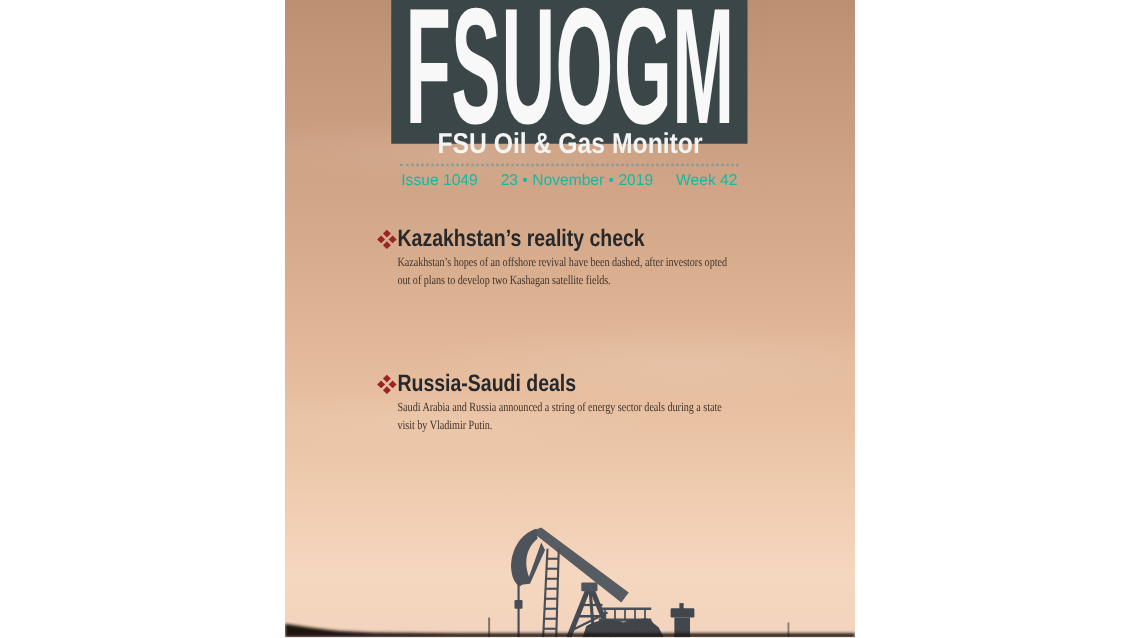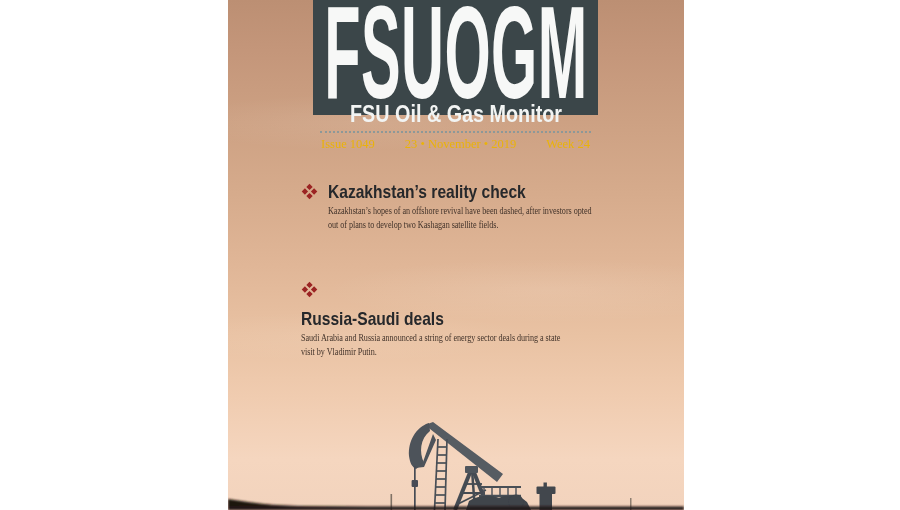--- a/index.html
+++ b/index.html
@@ -38,26 +38,26 @@
     transform:translateX(-50%) scaleX(.86);transform-origin:center top;
     color:#f2f4f3;
   }
   .m-rule{
     position:absolute;left:7px;right:7px;top:131px;height:0;
     border-top:2px dotted #8d9898;
   }
   .m-info{
     position:absolute;left:8px;right:8px;top:136px;
     display:flex;justify-content:space-between;align-items:baseline;
-    font-size:12.5px;line-height:16px;color:#eab308;font-family:Liberation Serif, serif;
+    font-size:12.5px;line-height:16px;color:#14b8a6;
   }
   
-  .toc-item{position:absolute;left:73px;right:50px;display:flex;gap:10px;}
+  .toc-item{position:absolute;left:73px;right:50px;display:flex;}
   .toc-item.i1{top:181px;} .toc-item.i2{top:239px;}
-  .toc-item.i3{top:279px;flex-direction:column;} .toc-item.i4{top:354px;}
+  .toc-item.i3{top:297px;} .toc-item.i4{top:354px;}
   .bullet{width:17px;height:17px;flex:0 0 auto;margin-top:2px;}
   .bullet svg{display:block;width:17px;height:17px;fill:#9b2423;}
   .headline{
     margin:0;font-size:19px;line-height:21px;font-weight:bold;color:#26282b;
     white-space:nowrap;transform:scaleX(.82);transform-origin:left center;
     letter-spacing:0;
   }
   .summary{
     margin:2px 0 0 0;font-family:"Liberation Serif",serif;
     font-size:10px;line-height:13.5px;color:#42332a;
@@ -73,21 +73,21 @@
 
 <div class="page">
 
   <div class="masthead">
     <h1 class="m-title">FSUOGM</h1>
     <h2 class="m-subtitle">FSU Oil &amp; Gas Monitor</h2>
     <div class="m-rule"></div>
     <div class="m-info">
       <span>Issue 1049</span>
       <span>23 • November • 2019</span>
-      <span>Week 24</span>
+      <span>Week 42</span>
     </div>
   </div>
 
   <div class="toc-item i1">
     <span class="bullet">
       <svg viewBox="0 0 24 24">
           <path d="M12 1 L16.5 5.5 12 10 7.5 5.5Z M5.5 7.5 L10 12 5.5 16.5 1 12Z M18.5 7.5 L23 12 18.5 16.5 14 12Z M12 14 L16.5 18.5 12 23 7.5 18.5Z"></path>
         </svg>
     </span>
     <div>

